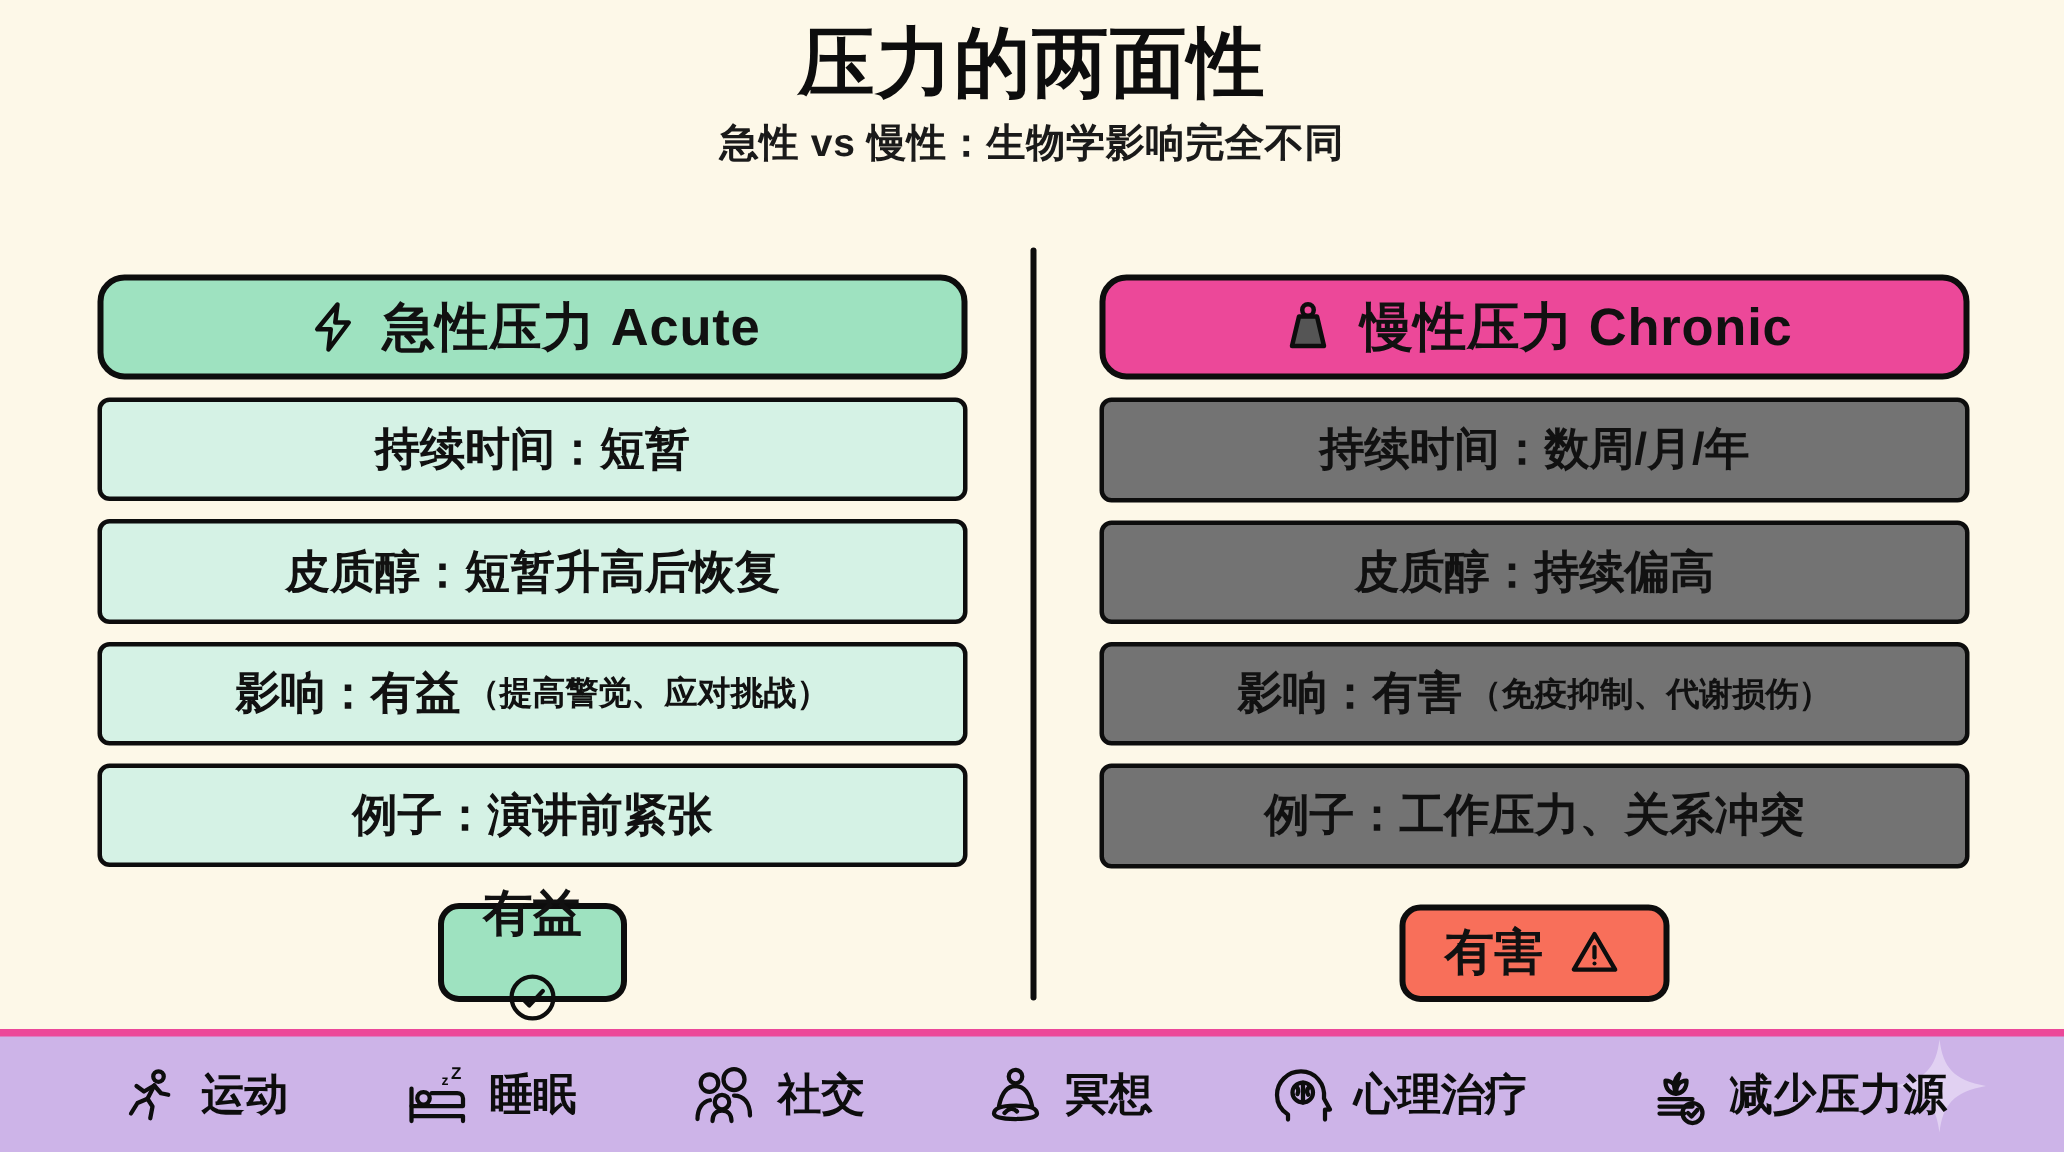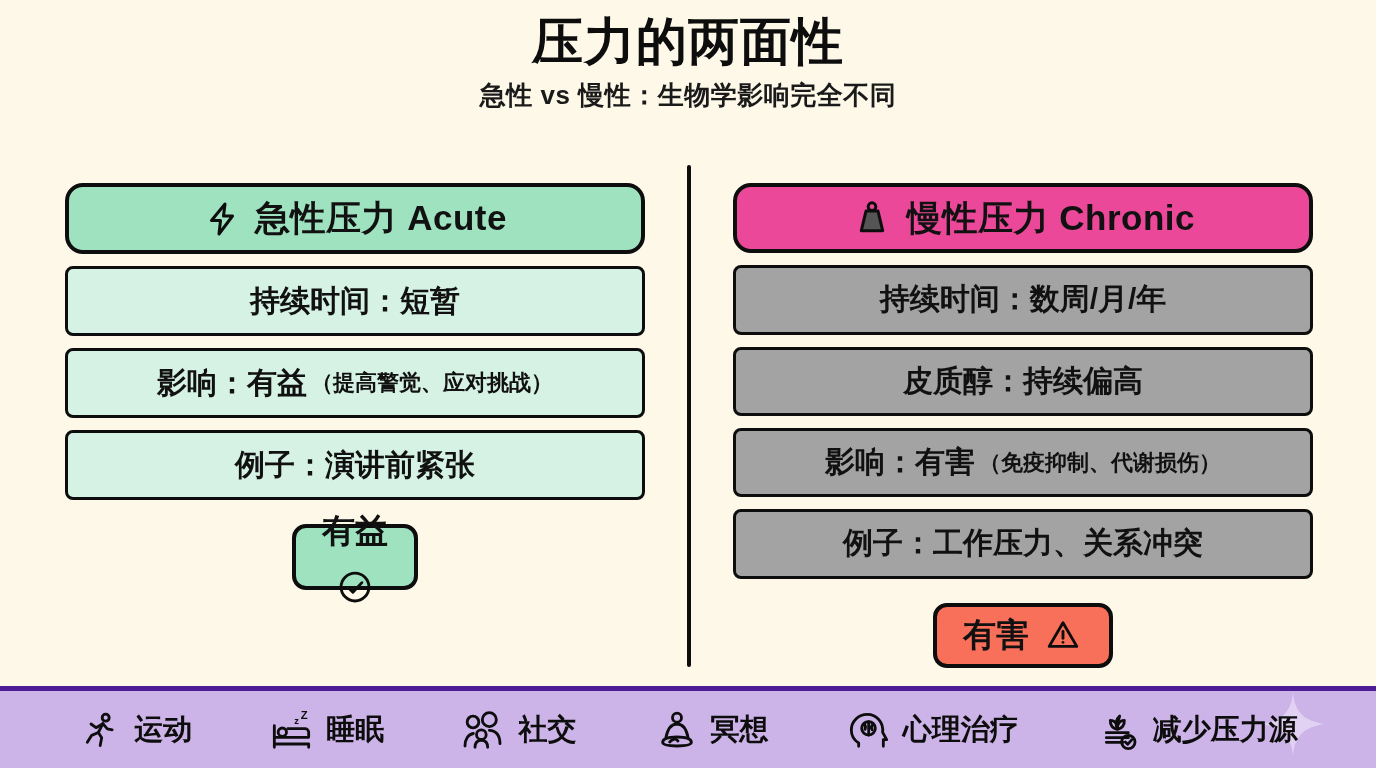--- a/index.html
+++ b/index.html
@@ -91,21 +91,21 @@
   }
   .row-body {
     height: 70px;
     font-size: 30px;
     font-weight: bold;
   }
 
   .acute .row-header { background: #9EE2C0; }
   .acute .row-body   { background: #D5F2E5; }
   .chronic .row-header { background: #ec4899; }
-  .chronic .row-body   { background: #a3a3a3; }
+  .chronic .row-body   { background: #737373; }
 
   .row-note {
     font-size: 22px;
     font-weight: bold;
     margin-left: 4px;
   }
 
   
   .verdict {
     margin-top: 12px;
@@ -124,21 +124,21 @@
   .verdict-bad  { background: #F86F5A; }
 
   
   .footer {
     position: absolute;
     left: 0;
     bottom: 0;
     width: 1376px;
     height: 82px;
     background: #CDB4E8;
-    border-top: 5px solid #4c1d95;
+    border-top: 5px solid #ec4899;
     display: flex;
     align-items: center;
     justify-content: space-evenly;
     overflow: hidden;
   }
   .footer-item {
     display: flex;
     align-items: center;
     gap: 12px;
     font-size: 29px;
@@ -186,20 +186,23 @@
           <path d="M14 2 L5 13 L11 13 L10 22 L19 10 L13 10 Z"></path>
         </svg>
       </span>
       <span>急性压力 Acute</span>
     </div>
 
     <div class="row row-body">
       <span>持续时间：短暂</span>
     </div>
 
+    <div class="row row-body">
+      <span>皮质醇：短暂升高后恢复</span>
+    </div>
 
     <div class="row row-body">
       <span>影响：有益</span>
       <span class="row-note">（提高警觉、应对挑战）</span>
     </div>
 
     <div class="row row-body">
       <span>例子：演讲前紧张</span>
     </div>
 

